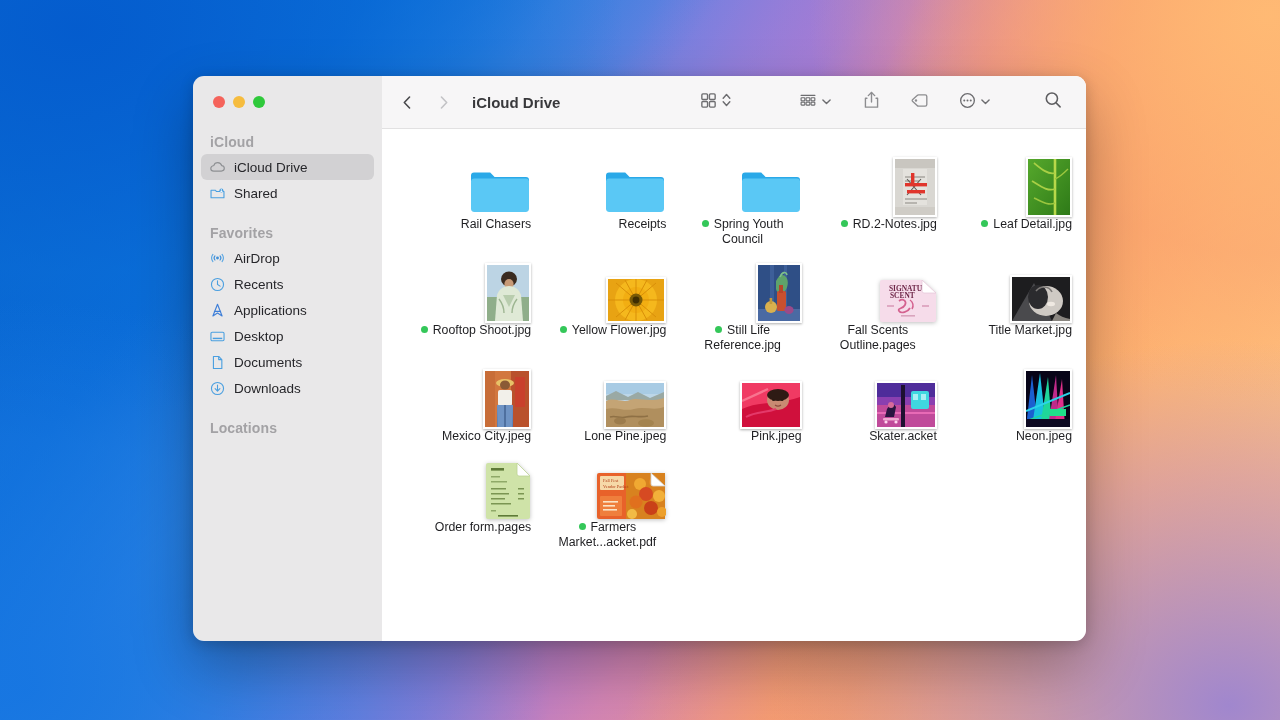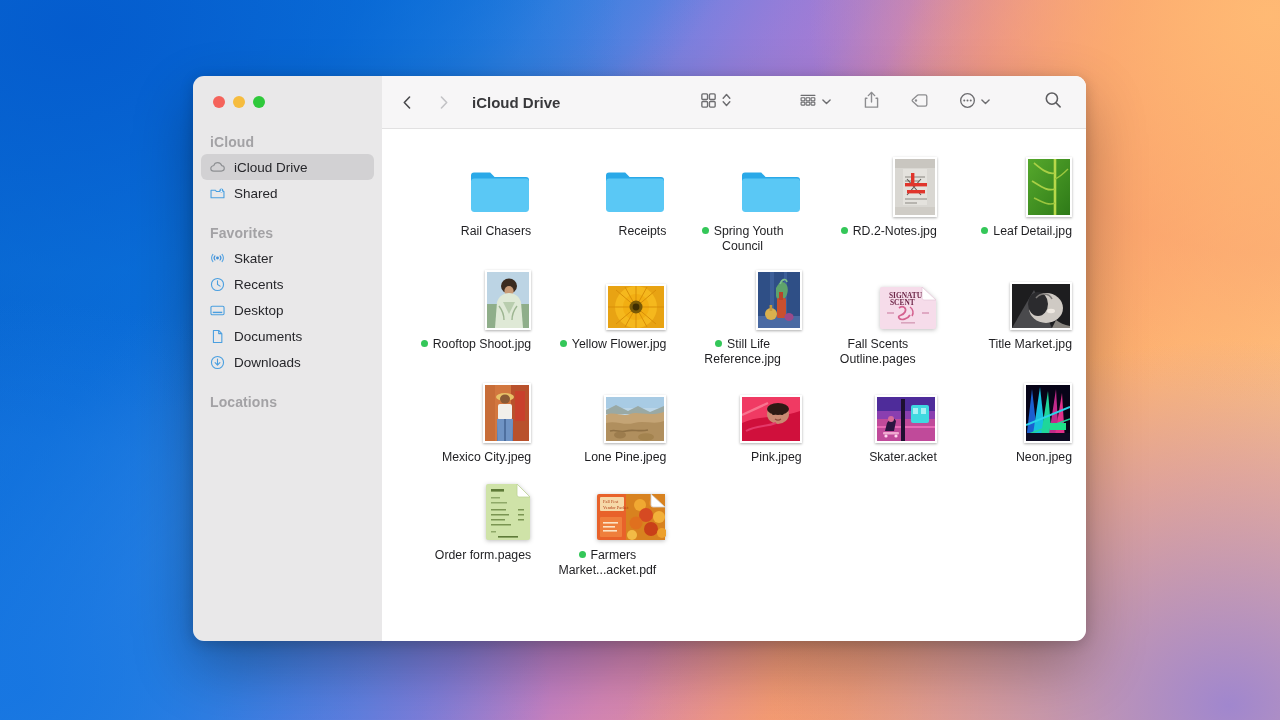--- a/index.html
+++ b/index.html
@@ -183,21 +183,20 @@
     display: flex;
     flex-direction: column;
     align-items: flex-end;
     padding-top: 4px;
   }
   .thumb-box {
     height: 66px;
     display: flex;
     align-items: flex-end;
     justify-content: center;
-    margin-bottom: 7px;
   }
   .file-label {
     font-size: 12.3px;
     color: #1f1f22;
     text-align: center;
     line-height: 15px;
     max-width: 118px;
     word-wrap: break-word;
   }
   .dot {
@@ -280,33 +279,42 @@
         <div class="sb-item">
           <span class="sb-ico">
             <svg width="17" height="17" viewBox="0 0 20 20">
               <path d="M4.6 13.6A7 7 0 0 1 4.6 5.2" fill="none" stroke="#5aa7e4" stroke-width="1.3" stroke-linecap="round"></path>
               <path d="M15.4 5.2a7 7 0 0 1 0 8.4" fill="none" stroke="#5aa7e4" stroke-width="1.3" stroke-linecap="round"></path>
               <path d="M7.0 11.8a3.6 3.6 0 0 1 0-4.8" fill="none" stroke="#3f8fd8" stroke-width="1.3" stroke-linecap="round"></path>
               <path d="M13.0 7.0a3.6 3.6 0 0 1 0 4.8" fill="none" stroke="#3f8fd8" stroke-width="1.3" stroke-linecap="round"></path>
               <circle cx="10" cy="9.4" r="1.7" fill="#3f8fd8"></circle>
             </svg>
           </span>
-          <span class="sb-label">Skater</span>
+          <span class="sb-label">AirDrop</span>
         </div>
 
         <div class="sb-item">
           <span class="sb-ico">
             <svg width="17" height="17" viewBox="0 0 20 20">
               <circle cx="10" cy="10" r="7.1" fill="none" stroke="#4a9fe0" stroke-width="1.3"></circle>
               <path d="M10 5.6V10l3.0 1.9" fill="none" stroke="#4a9fe0" stroke-width="1.3" stroke-linecap="round"></path>
             </svg>
           </span>
           <span class="sb-label">Recents</span>
         </div>
 
+        <div class="sb-item">
+          <span class="sb-ico">
+            <svg width="17" height="17" viewBox="0 0 20 20">
+              <path d="M10 2.7 15.4 16.4 10 13.0 4.6 16.4z" fill="none" stroke="#3f7fd8" stroke-width="1.35" stroke-linejoin="round"></path>
+              <path d="M6.4 11.1h7.2" stroke="#3f7fd8" stroke-width="1.35" stroke-linecap="round"></path>
+            </svg>
+          </span>
+          <span class="sb-label">Applications</span>
+        </div>
 
         <div class="sb-item">
           <span class="sb-ico">
             <svg width="17" height="17" viewBox="0 0 20 20">
               <rect x="2.3" y="5.0" width="15.4" height="10.0" rx="1.5" fill="none" stroke="#4a9fe0" stroke-width="1.3"></rect>
               <rect x="4.4" y="11.4" width="11.2" height="1.7" fill="#4a9fe0"></rect>
             </svg>
           </span>
           <span class="sb-label">Desktop</span>
         </div>

